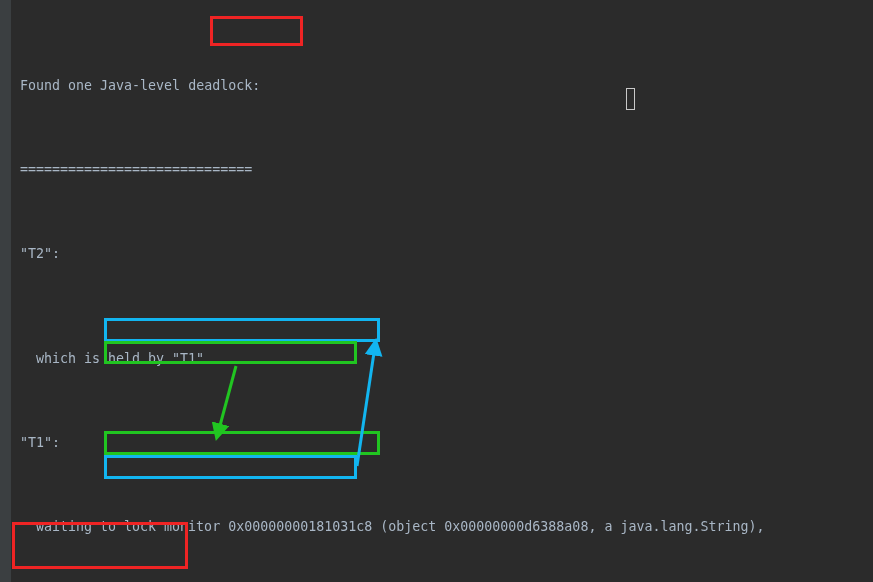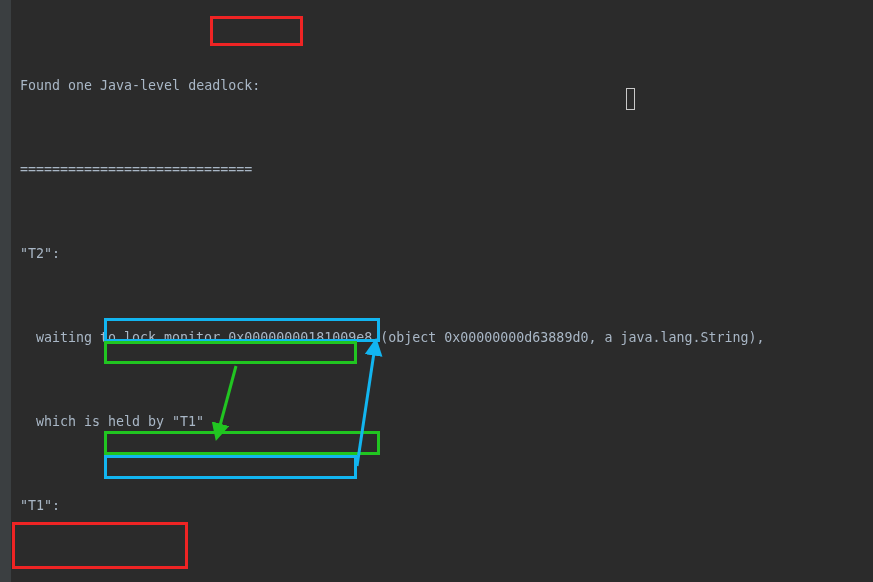--- a/index.html
+++ b/index.html
@@ -97,21 +97,20 @@
   <div id="gutter"></div>
 
   <div id="code">
 
     <div class="line"><span>Found one Java-level </span><span>deadlock:</span></div>
 
     <div class="line">=============================</div>
 
     <div class="line">"T2":</div>
 
-    <div class="line"><span>  waiting to lock monitor 0x00000000181009e8 (object 0x00000000d6388</span><span>9</span><span>d0, a java.lang.String),</span></div>
 
     <div class="line">  which is held by "T1"</div>
 
     <div class="line">"T1":</div>
 
     <div class="line">  waiting to lock monitor 0x00000000181031c8 (object 0x00000000d6388a08, a java.lang.String),</div>
 
     
 
     

